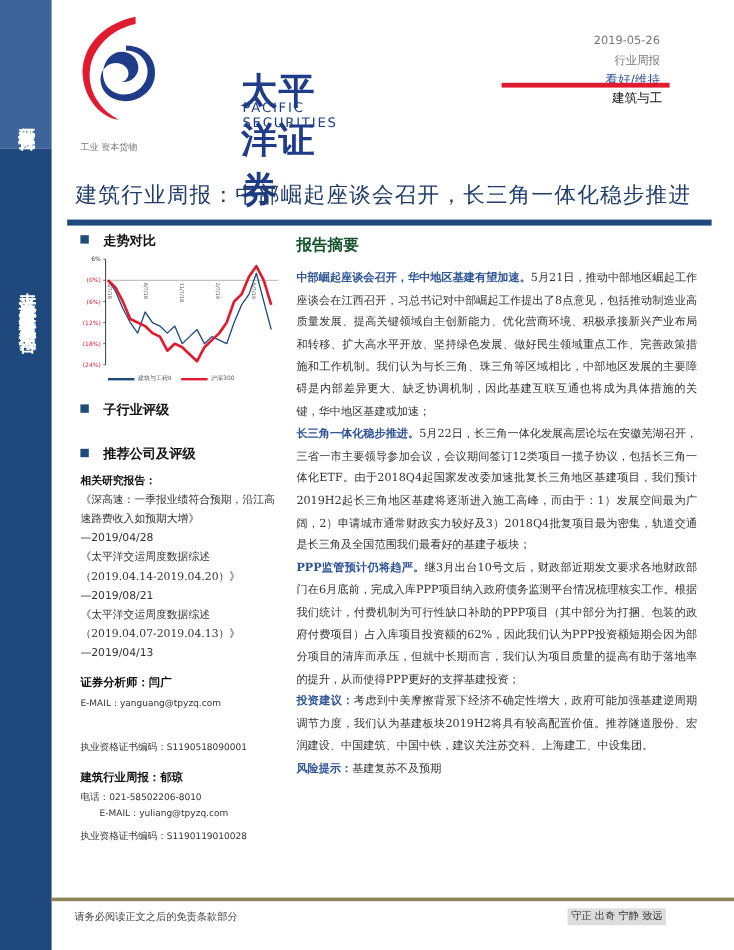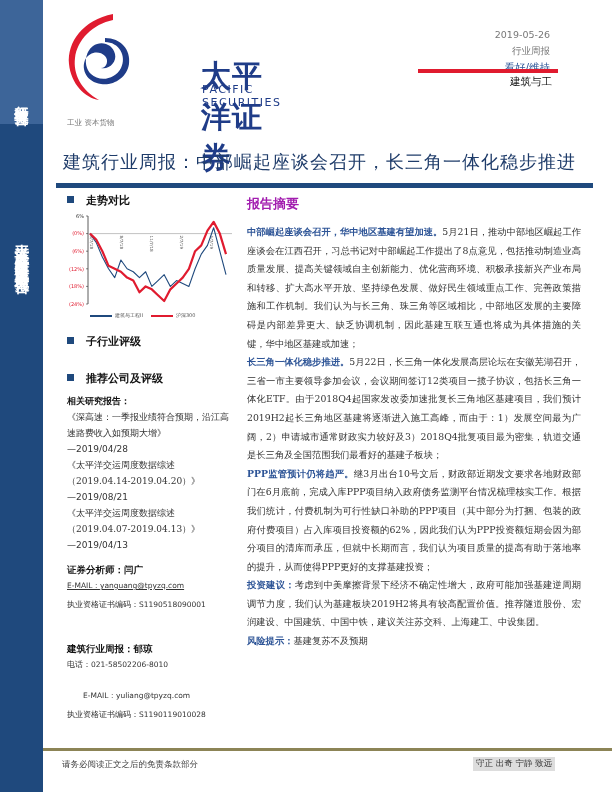--- a/index.html
+++ b/index.html
@@ -35,21 +35,21 @@
   .chart { position:absolute; left:62px; top:210px; width:175px; height:100px; }
   .legend { position:absolute; left:90px; top:312px; font-family:"DejaVu Sans", sans-serif; font-size:5px; color:#555; }
   .legend .line { display:inline-block; width:22px; height:2px; vertical-align:middle; margin-right:3px; }
 
   .left-col { position:absolute; left:67px; top:393px; width:170px; font-size:9px; line-height:16px; color:#333; }
   .left-col .bold { font-weight:bold; color:#111; }
   .left-col .sans { font-family:"DejaVu Sans", sans-serif; font-size:9px; }
   .contact { position:absolute; left:67px; width:175px; font-size:8px; line-height:13px; color:#333; }
   .contact .sans { font-family:"DejaVu Sans", sans-serif; font-size:7.5px; }
 
-  .abstract-title { position:absolute; left:247px; top:195px; font-weight:bold; font-size:13px; color:#a21caf; }
+  .abstract-title { position:absolute; left:247px; top:195px; font-weight:bold; font-size:13px; color:#14532d; }
   .abstract { position:absolute; left:247px; top:223px; width:334px; font-size:9.3px; line-height:18.6px;
               color:#333; text-align:justify; }
   .abstract .hl { color:#2e5597; font-weight:bold; }
   .abstract p { margin:0; }
 
   .footline { position:absolute; left:43px; top:748px; width:569px; height:3px; background:#8c8456; }
   .foot-left { position:absolute; left:62px; top:759px; font-size:8.5px; color:#444; }
   .foot-right { position:absolute; left:473px; top:757px; font-size:8.5px; color:#333; background:#ddd; padding:1px 3px;text-align:right; }
 </style>
 </head>
@@ -126,26 +126,26 @@
   <div>《深高速：一季报业绩符合预期，沿江高速路费收入如预期大增》</div>
   <div class="sans">—2019/04/28</div>
   <div>《太平洋交运周度数据综述（2019.04.14-2019.04.20）》</div>
   <div class="sans">—2019/08/21</div>
   <div>《太平洋交运周度数据综述（2019.04.07-2019.04.13）》</div>
   <div class="sans">—2019/04/13</div>
 </div>
 
 <div class="contact" style="top:563px;">
   <div style="font-weight:bold;font-size:9.5px;color:#111;margin-bottom:3px;"><span>证券分析师：</span><span>闫广</span></div>
-  <div class="sans" style="margin-bottom:6px;text-decoration:underline;"><span>E-MAIL：</span><span>yanguang@tpyzq.com</span></div>
+  <div class="sans" style="margin-bottom:24px;"><span>E-MAIL：</span><span>yanguang@tpyzq.com</span></div>
   <div><span>执业资格证书编码：</span><span class="sans">S1190518090001</span></div>
 </div>
 <div class="contact" style="top:642px;">
   <div style="font-weight:bold;font-size:9.5px;color:#111;margin-bottom:3px;"><span>建筑行业周报：</span><span>郁琼</span></div>
-  <div style="margin-bottom:18px;"><span>电话：</span><span class="sans">021-58502206-8010</span></div>
+  <div style="margin-bottom:0;"><span>电话：</span><span class="sans">021-58502206-8010</span></div>
   <div class="sans" style="margin-bottom:6px;padding-left:16px;"><span>E-MAIL：</span><span>yuliang@tpyzq.com</span></div>
   <div><span>执业资格证书编码：</span><span class="sans">S1190119010028</span></div>
 </div>
 
 <div class="abstract-title">报告摘要</div>
 <div class="abstract">
   <p><span class="hl">中部崛起座谈会召开，华中地区基建有望加速。</span><span>5月21日，推动中部地区崛起工作座谈会在江西召开，习总书记对中部崛起工作提出了8点意见，包括推动制造业高质量发展、提高关键领域自主创新能力、优化营商环境、积极承接新兴产业布局和转移、扩大高水平开放、坚持绿色发展、做好民生领域重点工作、完善政策措施和工作机制。我们认为与长三角、珠三角等区域相比，中部地区发展的主要障碍是内部差异更大、缺乏协调机制，因此基建互联互通也将成为具体措施的关键，华中地区基建或加速；</span></p>
   <p><span class="hl">长三角一体化稳步推进。</span><span>5月22日，长三角一体化发展高层论坛在安徽芜湖召开，三省一市主要领导参加会议，会议期间签订12类项目一揽子协议，包括长三角一体化ETF。由于2018Q4起国家发改委加速批复长三角地区基建项目，我们预计2019H2起长三角地区基建将逐渐进入施工高峰，而由于：1）发展空间最为广阔，2）申请城市通常财政实力较好及3）2018Q4批复项目最为密集，轨道交通是长三角及全国范围我们最看好的基建子板块；</span></p>
   <p><span class="hl">PPP监管预计仍将趋严。</span><span>继3月出台10号文后，财政部近期发文要求各地财政部门在6月底前，完成入库PPP项目纳入政府债务监测平台情况梳理核实工作。根据我们统计，付费机制为可行性缺口补助的PPP项目（其中部分为打捆、包装的政府付费项目）占入库项目投资额的62%，因此我们认为PPP投资额短期会因为部分项目的清库而承压，但就中长期而言，我们认为项目质量的提高有助于落地率的提升，从而使得PPP更好的支撑基建投资；</span></p>
   <p><span class="hl">投资建议：</span><span>考虑到中美摩擦背景下经济不确定性增大，政府可能加强基建逆周期调节力度，我们认为基建板块2019H2将具有较高配置价值。推荐隧道股份、宏润建设、中国建筑、中国中铁，建议关注苏交科、上海建工、中设集团。</span></p>

